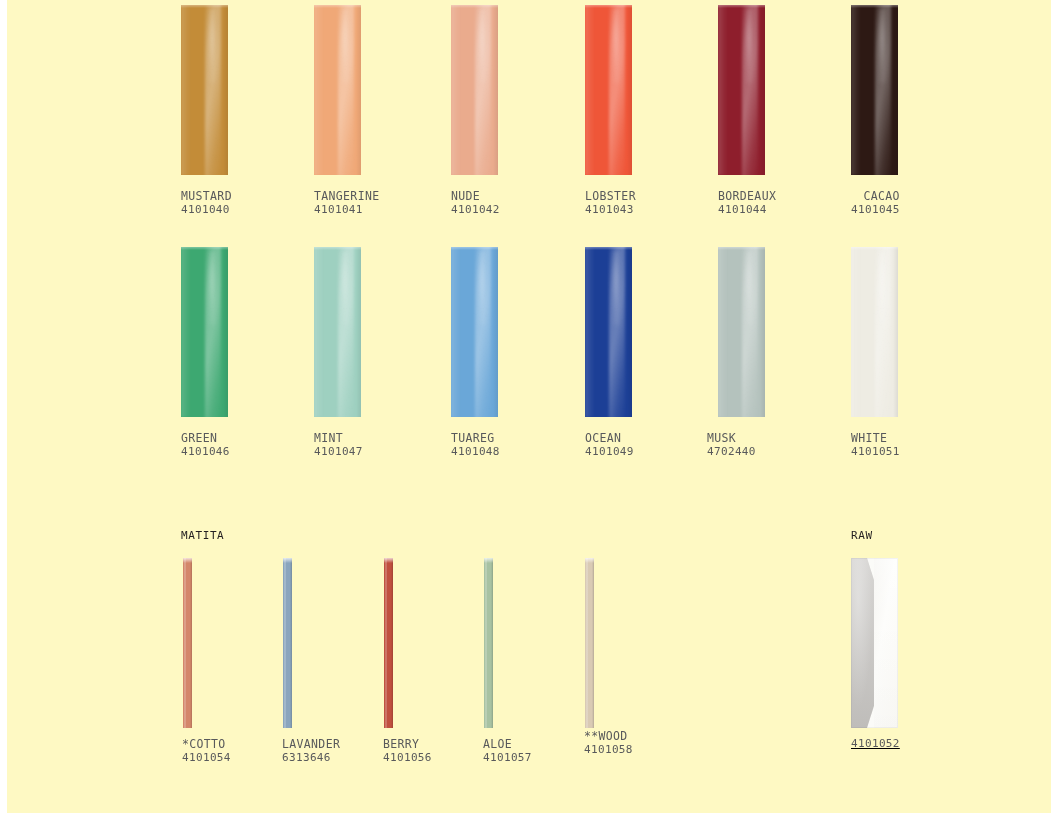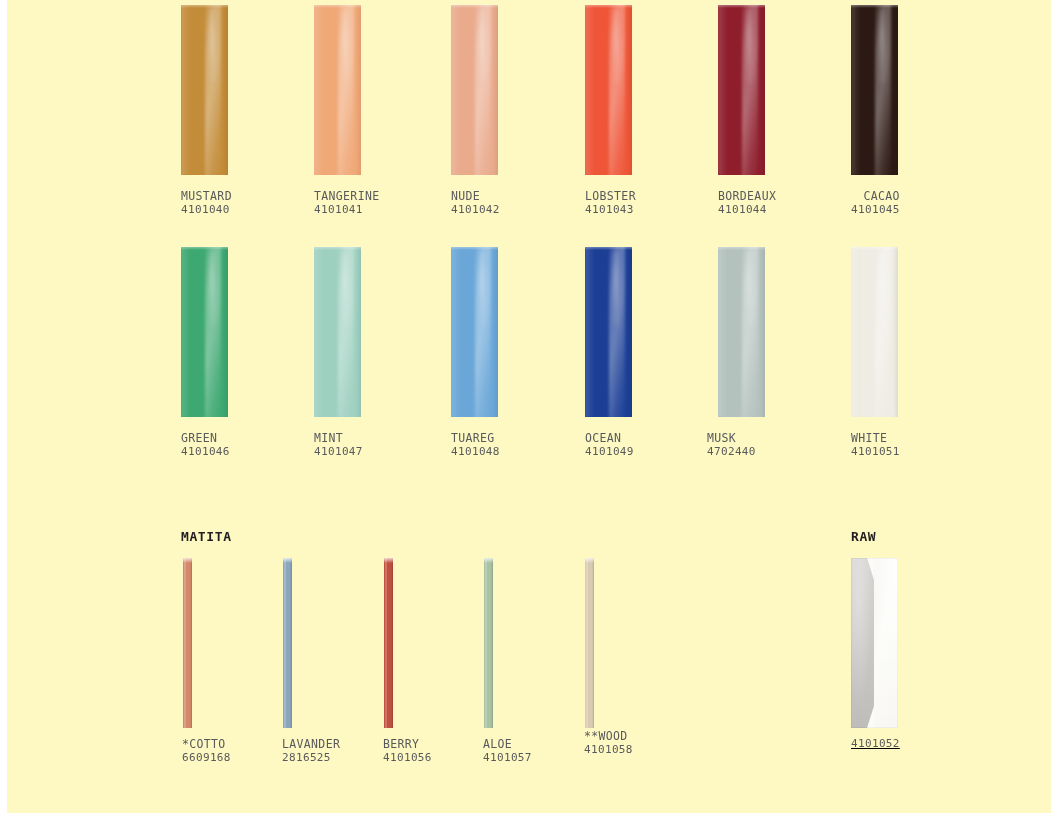--- a/index.html
+++ b/index.html
@@ -110,22 +110,22 @@
   .label-code {
     font-size: 11px;
     letter-spacing: 0.35px;
     color: #58595b;
     line-height: 14px;
   }
 
   
   .section-heading {
     position: absolute;
-    font-size: 13px;
-    font-weight: bold;
+    font-size: 11px;
+    font-weight: normal;
     letter-spacing: 0.6px;
     color: #231f20;
     white-space: nowrap;
   }
 
   
   .pencil {
     position: relative;
     overflow: hidden;
   }
@@ -398,33 +398,33 @@
 
     <div class="swatch-cell" style="left:176px; top:558px;">
       <div class="pencil" style="width:9px; height:170px; background:#d4876a;">
         <div class="p-hi"></div>
         <div class="p-sh"></div>
         <div class="p-tip"></div>
       </div>
     </div>
     <div class="label-block" style="left:175px; top:737px;">
       <div class="label-name">*COTTO</div>
-      <div class="label-code">6609168</div>
+      <div class="label-code">4101054</div>
     </div>
 
     <div class="swatch-cell" style="left:276px; top:558px;">
       <div class="pencil" style="width:9px; height:170px; background:#8aa5bd;">
         <div class="p-hi"></div>
         <div class="p-sh"></div>
         <div class="p-tip"></div>
       </div>
     </div>
     <div class="label-block" style="left:275px; top:737px;">
       <div class="label-name">LAVANDER</div>
-      <div class="label-code">2816525</div>
+      <div class="label-code">6313646</div>
     </div>
 
     <div class="swatch-cell" style="left:377px; top:558px;">
       <div class="pencil" style="width:9px; height:170px; background:#c0503f;">
         <div class="p-hi"></div>
         <div class="p-sh"></div>
         <div class="p-tip"></div>
       </div>
     </div>
     <div class="label-block" style="left:376px; top:737px;">

